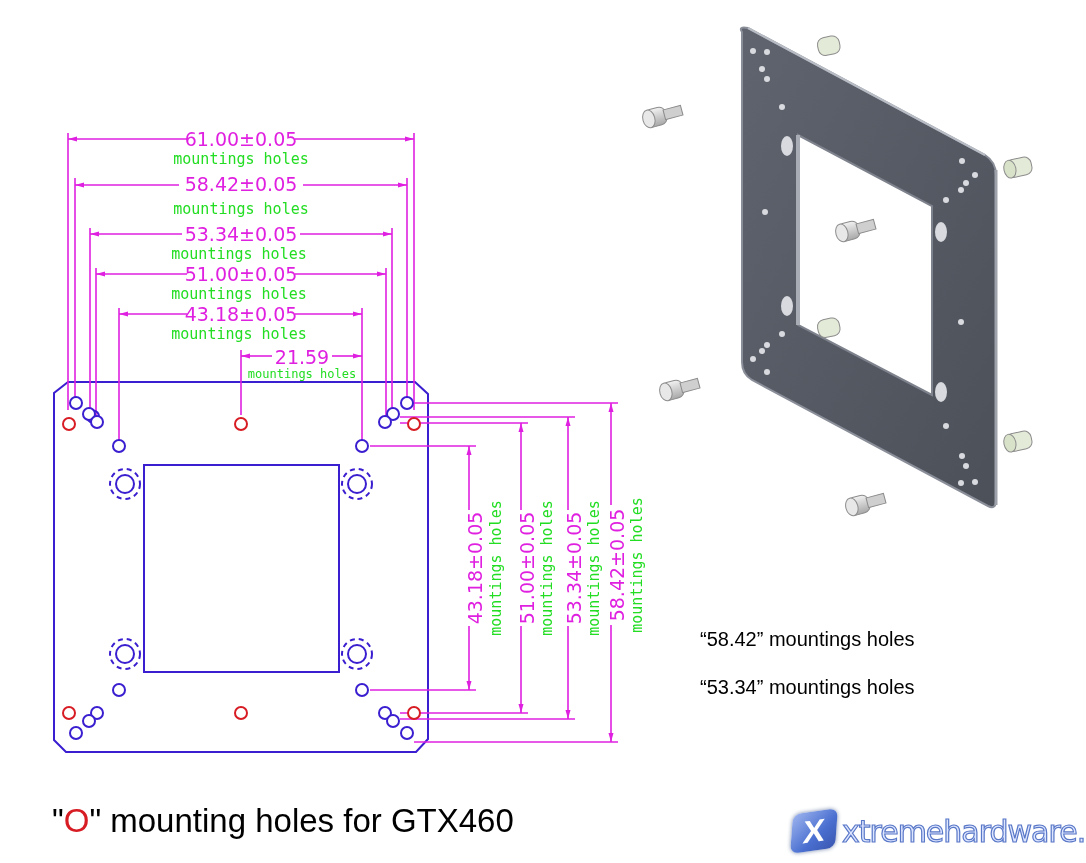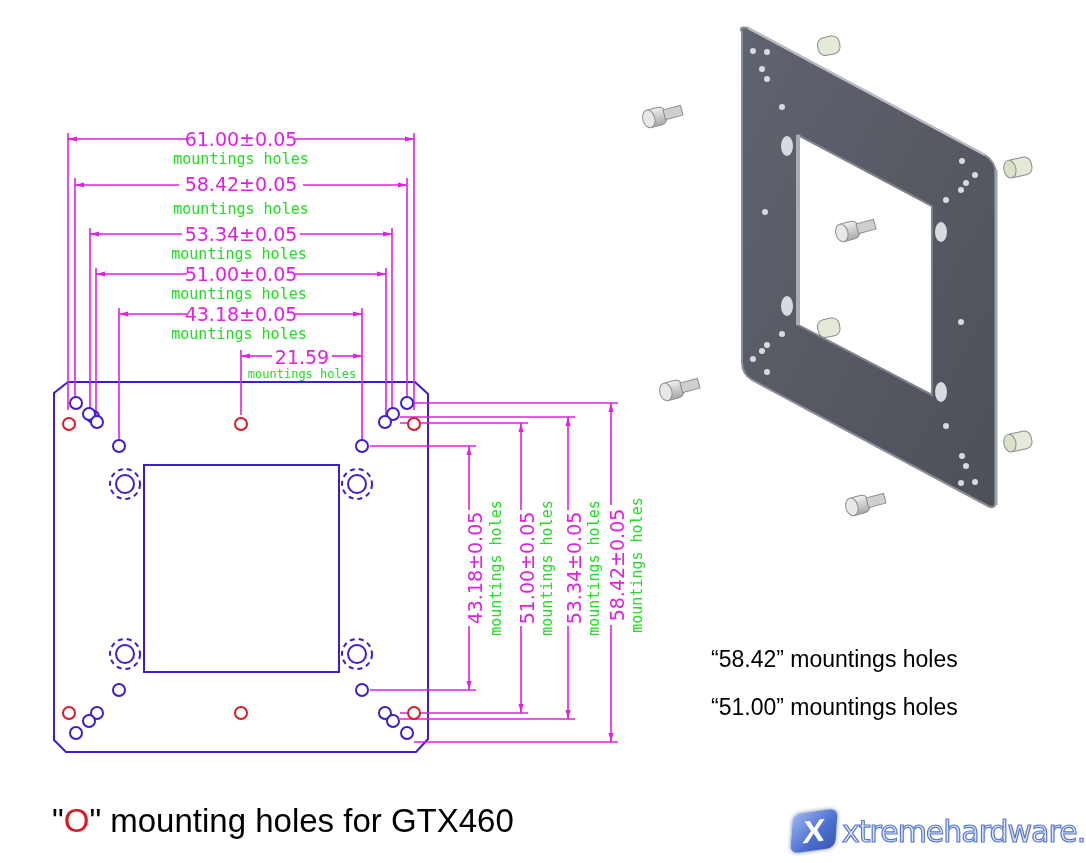--- a/index.html
+++ b/index.html
@@ -1,21 +1,21 @@
 <!DOCTYPE html>
 <html><head>
 <meta charset="utf-8">
 <style>
   html, body { margin:0; padding:0; background:#ffffff; }
   body { width:1086px; height:863px; position:relative; overflow:hidden; font-family:"Liberation Sans", sans-serif; }
   #drawing { position:absolute; left:0; top:0; }
   .dim-text { font-family:"DejaVu Sans", sans-serif; fill:#e020e0; font-size:19px; }
   .note-text { font-family:"DejaVu Sans Mono", monospace; fill:#22dd22; font-size:15px; }
   .note-small { font-family:"DejaVu Sans Mono", monospace; fill:#22dd22; font-size:12px; }
-  .legend { position:absolute; left:700px; top:636px; font-size:23px; color:#000; line-height:47.5px;margin-left:11px; }
+  .legend { position:absolute; left:700px; top:616px; font-size:20px; color:#000; line-height:47.5px; }
   .legend div { white-space:nowrap; }
   .caption { position:absolute; left:52px; top:802px; font-size:33px; color:#000; white-space:nowrap; }
   .caption .red { color:#d81c24; }
   .watermark { position:absolute; left:792px; top:805px; height:52px; display:flex; align-items:center; }
   .wm-logo { width:44px; height:40px; border-radius:8px; transform:skewX(-12deg) rotate(-8deg);
              background:linear-gradient(135deg,#9db4ee 0%,#4a6fd0 60%,#3a57b0 100%);
              box-shadow:0 0 4px #7788aa; display:flex; align-items:center; justify-content:center;
              color:#fff; font-size:32px; font-weight:bold; }
   .wm-text { margin-left:6px; font-size:30px; color:#dde6ff; font-family:"DejaVu Sans", sans-serif;
              -webkit-text-stroke:1.2px #5a78c8; letter-spacing:-1px; }
@@ -251,21 +251,21 @@
           <circle cx="125" cy="654" r="15" stroke-dasharray="5,4" fill="none"></circle>
         <circle cx="357" cy="654" r="9"></circle>
           <circle cx="357" cy="654" r="15" stroke-dasharray="5,4" fill="none"></circle>
       </g>
     </g>
   </g>
 </svg>
 
 <div class="legend">
   <div>“58.42” mountings holes</div>
-  <div>“51.00” mountings holes</div>
+  <div>“53.34” mountings holes</div>
 </div>
 
 <div class="caption"><span>"</span><span class="red">O</span><span>" mounting holes for GTX460</span></div>
 
 <div class="watermark">
   <div class="wm-logo">X</div>
   <div class="wm-text">xtremehardware.it</div>
 </div>
 
 </body></html>

